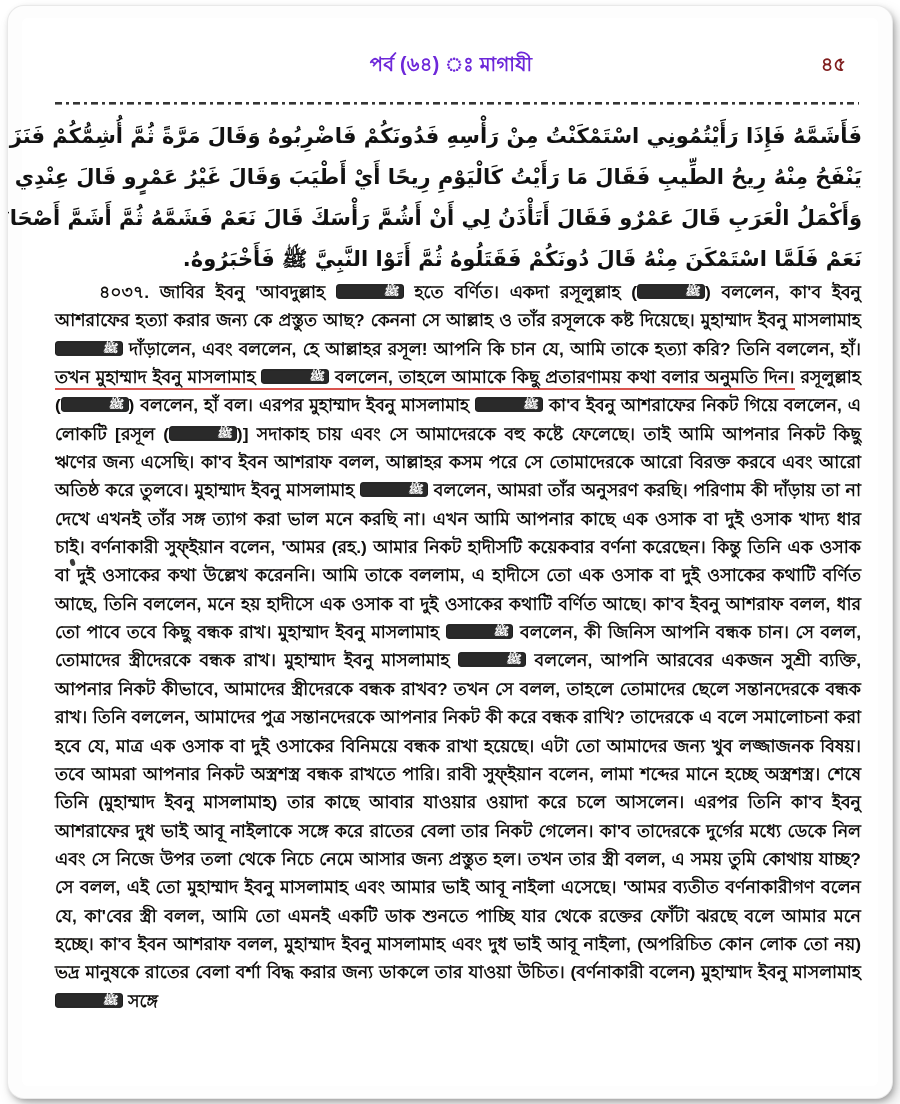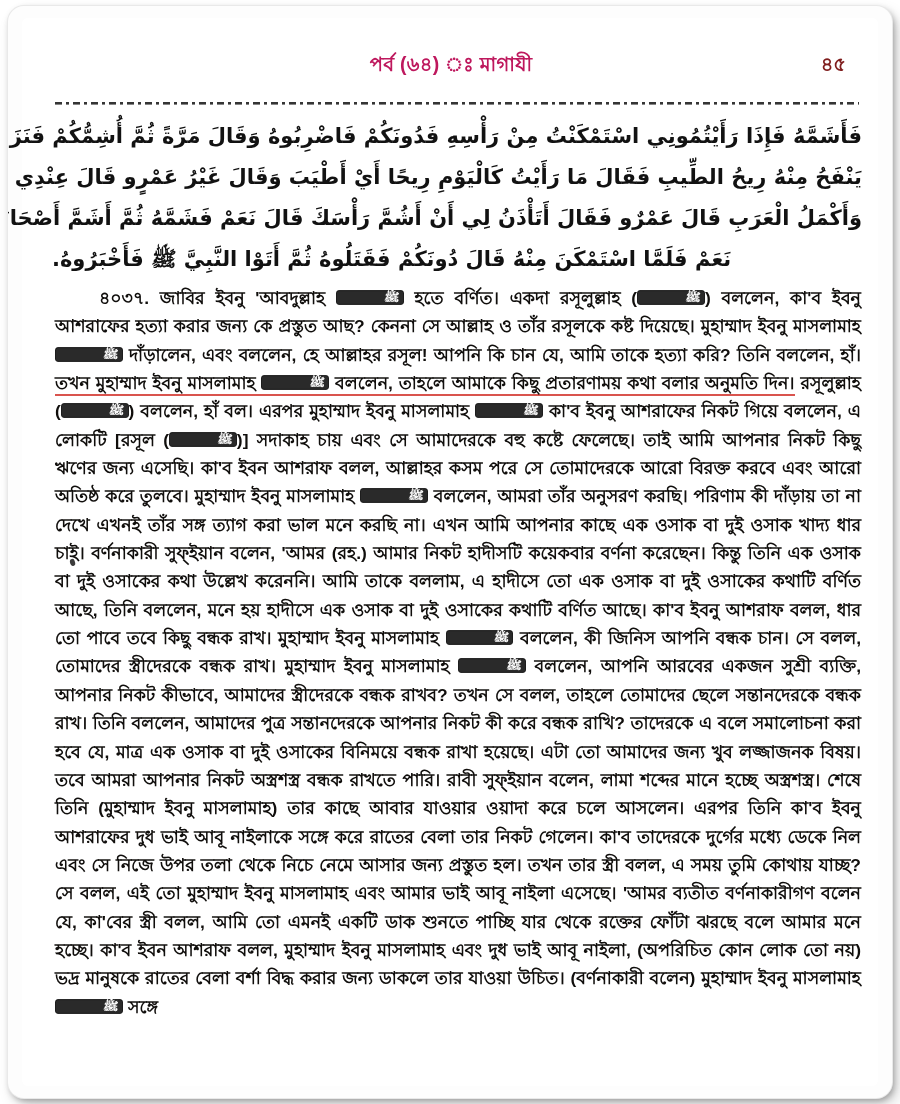--- a/index.html
+++ b/index.html
@@ -47,21 +47,21 @@
     top: 32px;
     width: 806px;
     display: flex;
     align-items: baseline;
     justify-content: center;
   }
   .header-title {
     font-family: "Liberation Sans", "DejaVu Sans", sans-serif;
     font-size: 19.5px;
     font-weight: 700;
-    color: #be185d;
+    color: #6d28d9;
     letter-spacing: 0.3px;
     white-space: nowrap;
   }
   .page-number {
     position: absolute;
     right: 8px;
     bottom: 0;
     font-family: "Liberation Sans", "DejaVu Sans", sans-serif;
     font-size: 19.5px;
     font-weight: 700;
@@ -98,27 +98,27 @@
     direction: rtl;
     text-align: center;
     font-family: "DejaVu Sans", sans-serif;
     font-size: 21px;
     line-height: 41px;
     color: #121212;
     font-weight: 600;
     letter-spacing: 0.2px;
   }
   .arabic-line { display: block; white-space: nowrap; }
-  .arabic-line.last { text-align: left; }
+  .arabic-line.last { text-align: right; }
 
   
   .body-block {
     position: absolute;
     left: 33px;
-    top: 266px;
+    top: 260px;
     width: 806px;
     font-family: "Liberation Sans", "DejaVu Sans", sans-serif;
     font-size: 17.4px;
     line-height: 28.35px;
     color: #100e0c;
     text-align: justify;
     font-weight: 600;
     word-spacing: 0.5px;
   }
   .body-block p { margin: 0; text-indent: 44px; }

